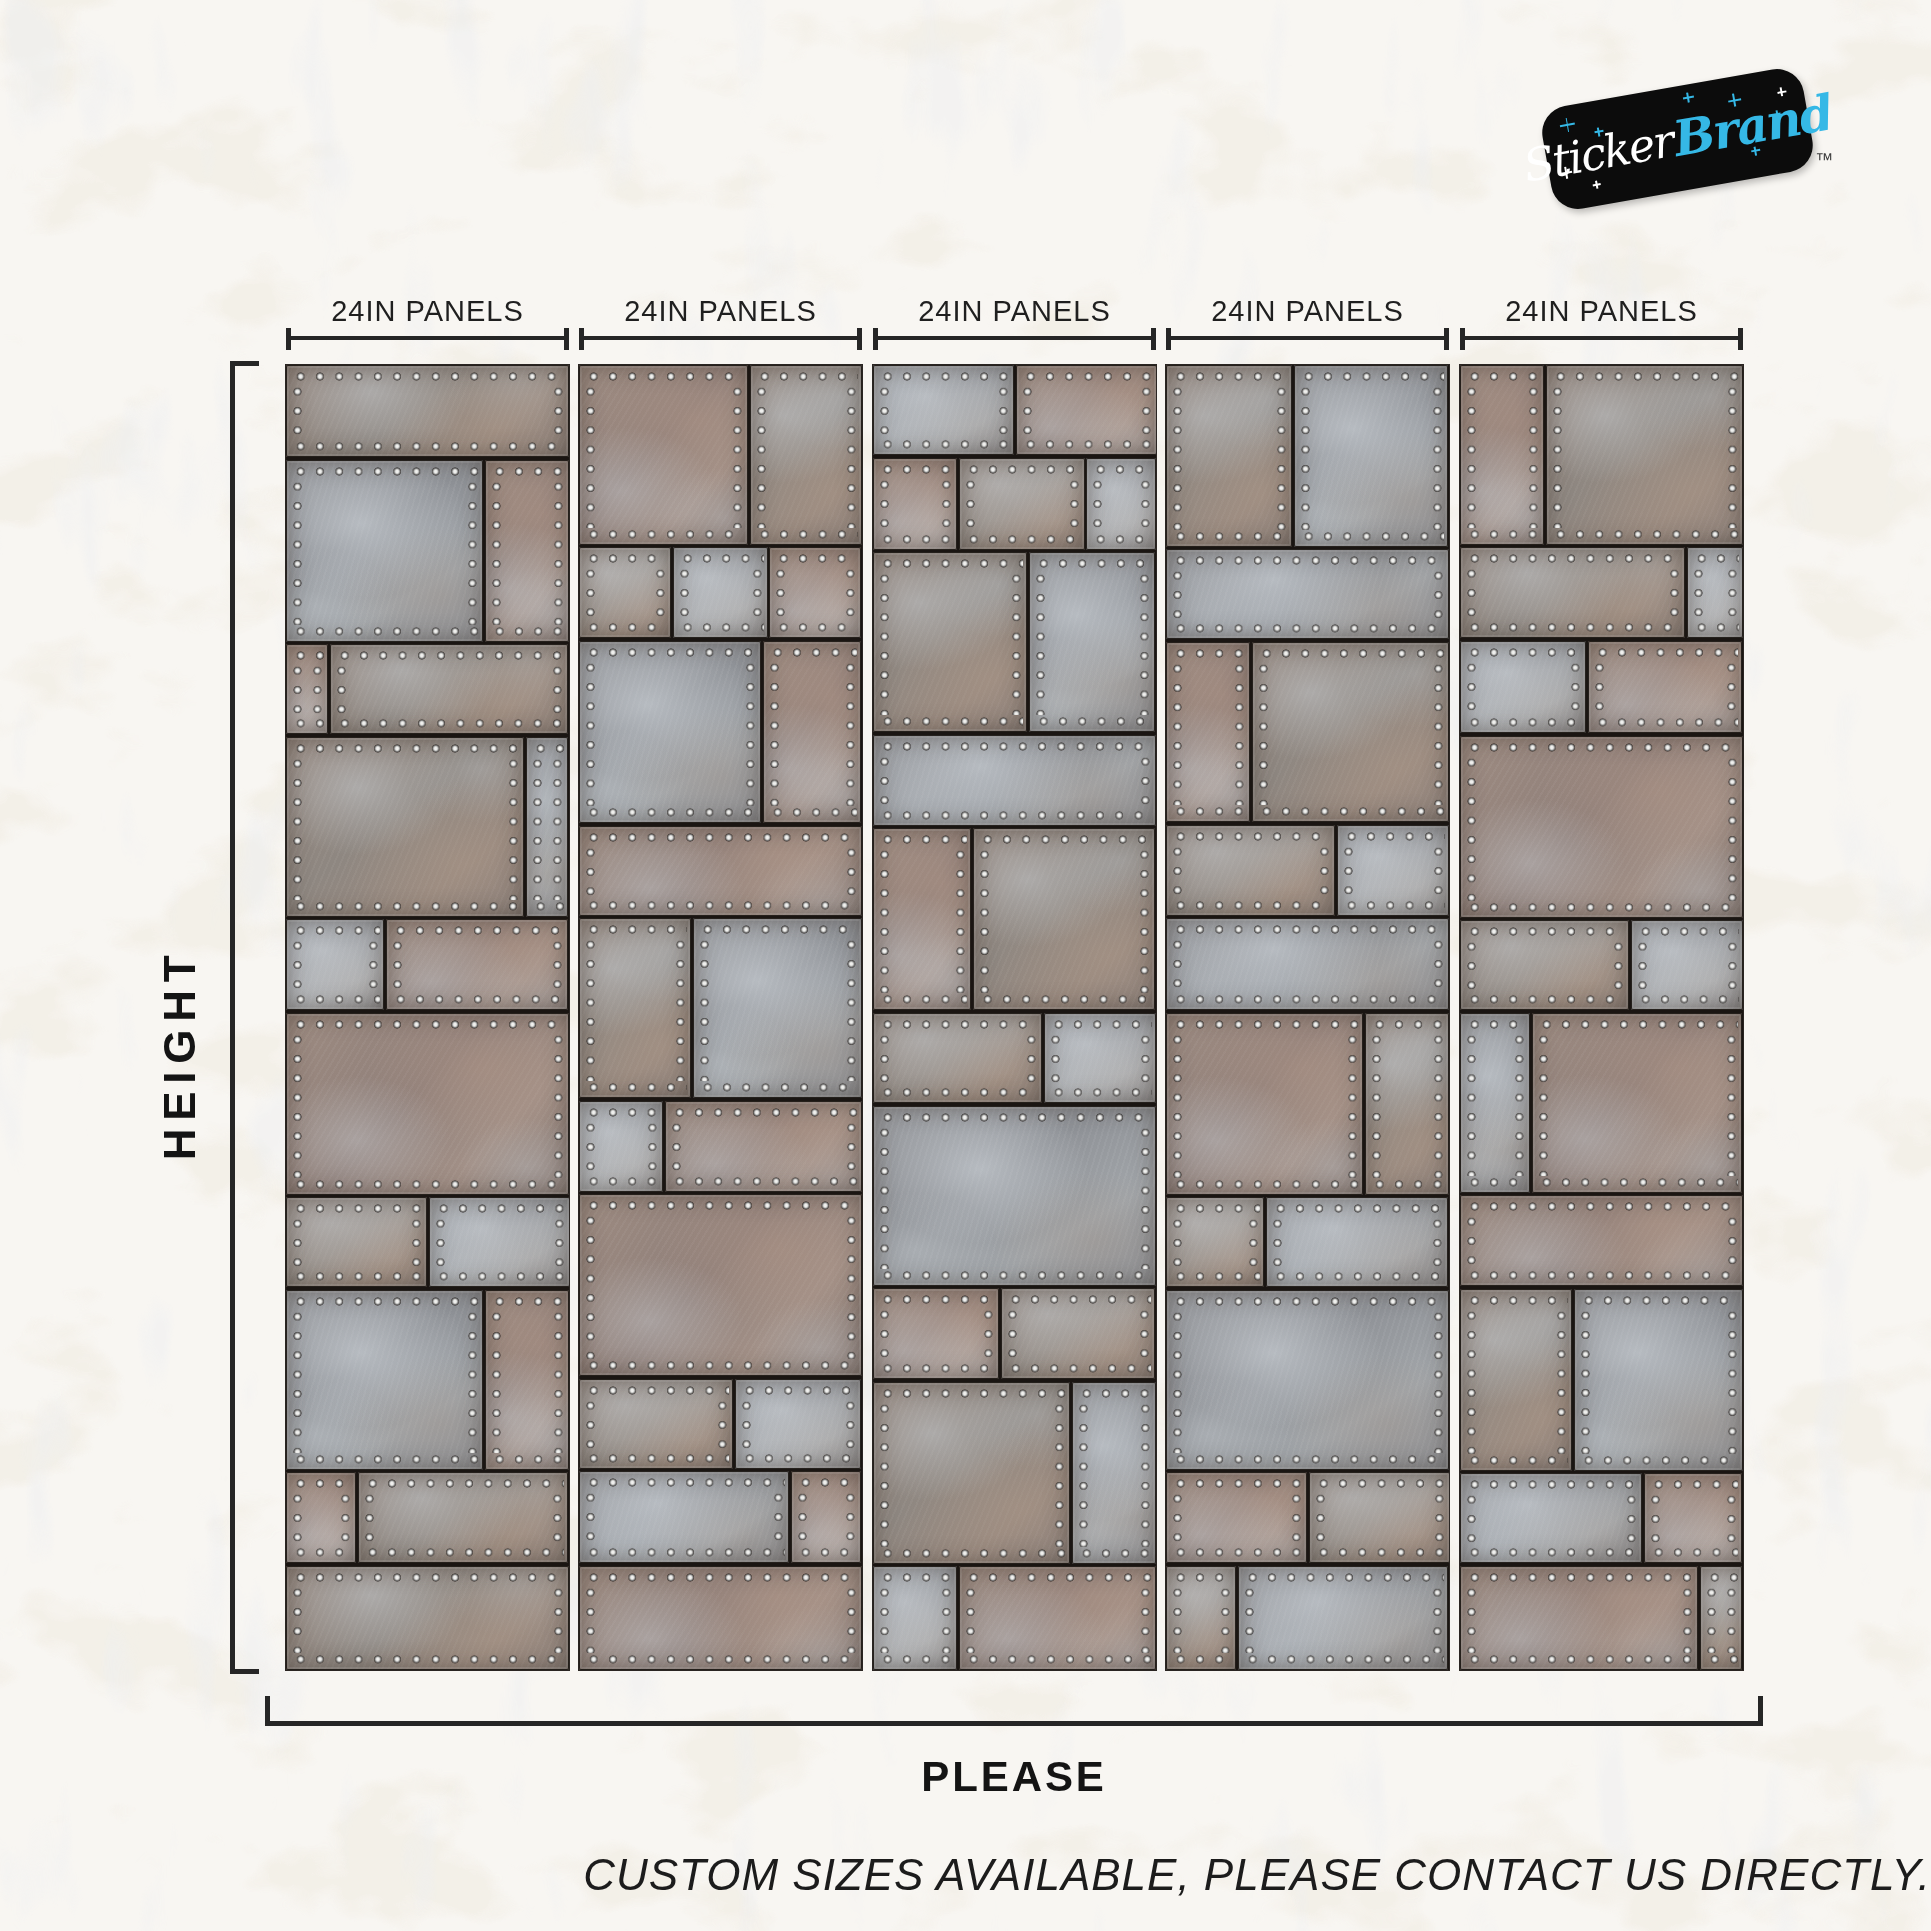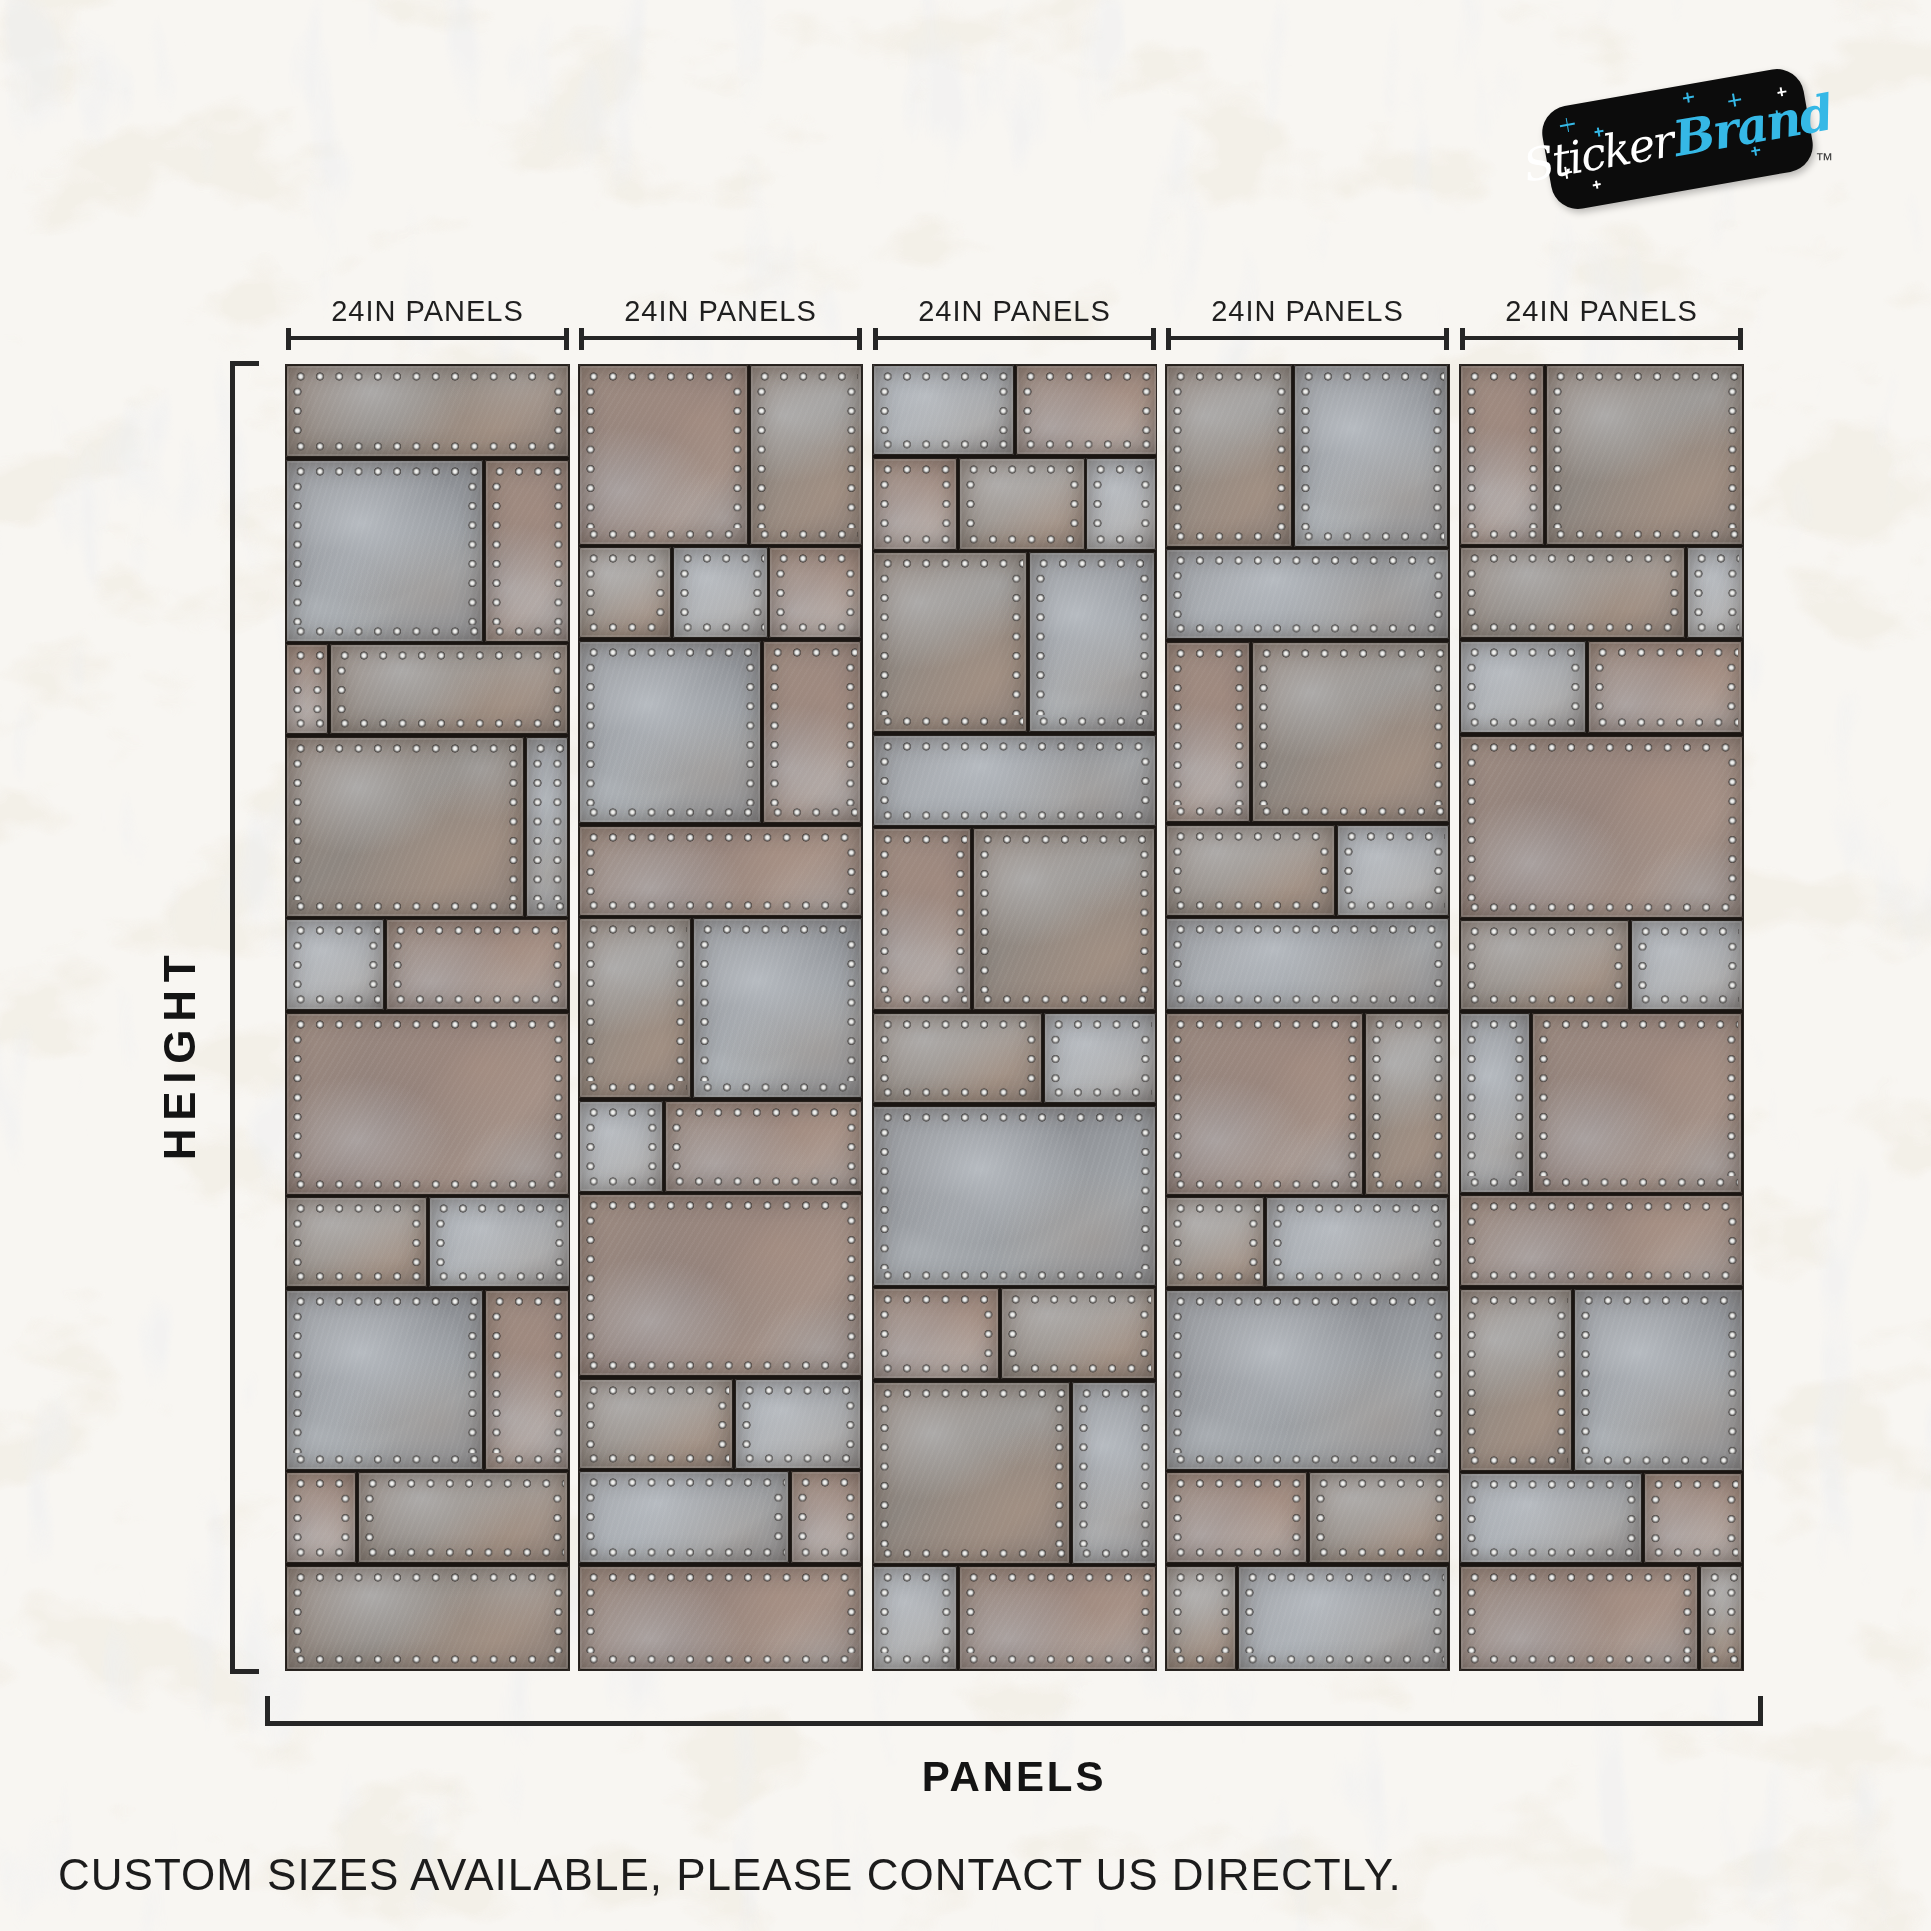--- a/index.html
+++ b/index.html
@@ -39,21 +39,21 @@
 
   
   .wbracket{position:absolute;left:265px;top:1696px;width:1498px;height:30px;}
   .wbracket .hbar{position:absolute;left:0;right:0;bottom:0;height:4.8px;background:#262626;}
   .wbracket .tick{position:absolute;bottom:0;width:4.8px;height:30px;background:#262626;}
   .wbracket .tick.l{left:0;} .wbracket .tick.r{right:0;}
   .wlabel{position:absolute;left:265px;top:1753px;width:1498px;text-align:center;
           font-weight:bold;font-size:42px;letter-spacing:2.9px;color:#141414;}
 
   
-  .footer{position:absolute;left:58px;top:1850px;width:1873px;text-align:left;
+  .footer{position:absolute;left:58px;top:1850px;width:1873px;text-align:right;font-style:italic;
           font-size:44px;letter-spacing:1px;color:#1c1c1c;white-space:nowrap;}
 
   
   #panels{position:absolute;left:0;top:0;}
   .panel{position:absolute;top:365px;width:283px;height:1305px;background:#1a1512;overflow:hidden;
          box-shadow:0 0 0 1px #2a2522;}
   .plate{position:absolute;background-color:#8f8279;border-radius:1.9px;
          --riv:radial-gradient(circle,#f0f0ee 1.2px,#c9c9c7 2.1px,#797979 2.9px,rgba(25,20,16,.6) 3.7px,rgba(0,0,0,0) 4.3px);
          box-shadow:inset 0 0 0 1px rgba(26,21,17,.9),inset 0 0 0 2.9px rgba(205,205,205,.15),inset 0 0 23px rgba(45,35,28,.5);}
   .plate::before{content:"";position:absolute;left:3.9px;right:3.9px;top:4.8px;bottom:4.8px;pointer-events:none;
@@ -256,18 +256,18 @@
         <div class="plate v2" style="left: 0px; top: 1201px; width: 238px; height: 104px;"></div>
         <div class="plate v0" style="left: 240px; top: 1201px; width: 42px; height: 104px;"></div>
       </div>
     </div>
 
   <div class="wbracket">
     <i class="hbar"></i>
     <i class="tick l"></i>
     <i class="tick r"></i>
   </div>
-  <div class="wlabel">PANELS</div>
+  <div class="wlabel">PLEASE</div>
 
   <div class="footer">CUSTOM SIZES AVAILABLE, PLEASE CONTACT US DIRECTLY.</div>
 
 </div>
 
 
 </body></html>

